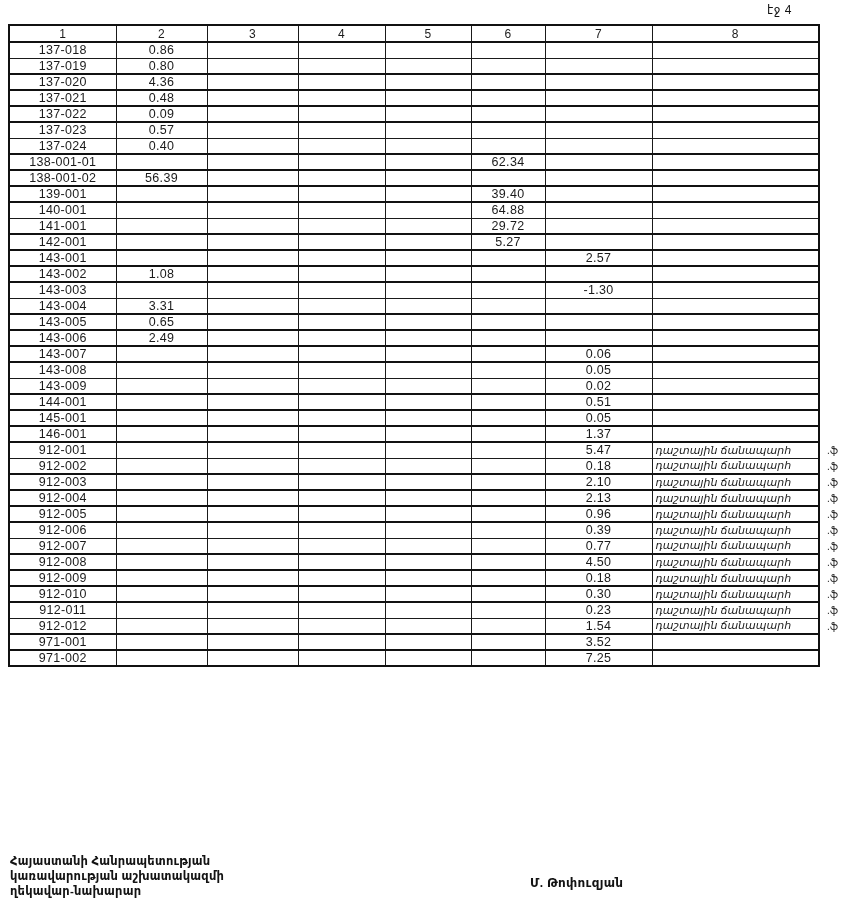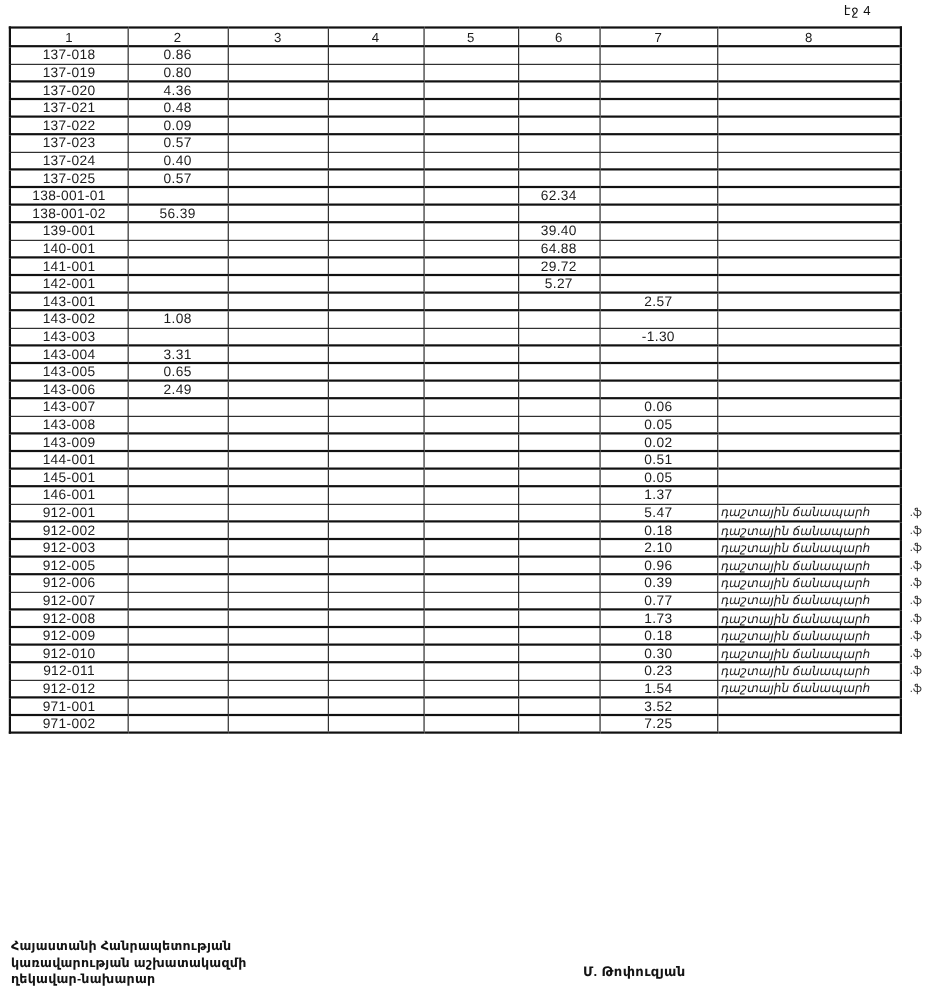--- a/index.html
+++ b/index.html
@@ -155,31 +155,20 @@
           <td>0.40</td>
           <td></td>
           <td></td>
           <td></td>
           <td></td>
           <td></td>
           <td class="text-cell"></td>
           <td class="margin-cell"></td>
         </tr>
         <tr>
-          <td>137-025</td>
-          <td>0.57</td>
-          <td></td>
-          <td></td>
-          <td></td>
-          <td></td>
-          <td></td>
-          <td class="text-cell"></td>
-          <td class="margin-cell"></td>
-        </tr>
-        <tr>
           <td>138-001-01</td>
           <td></td>
           <td></td>
           <td></td>
           <td></td>
           <td>62.34</td>
           <td></td>
           <td class="text-cell"></td>
           <td class="margin-cell"></td>
         </tr>
@@ -397,20 +386,31 @@
           <td></td>
           <td></td>
           <td></td>
           <td></td>
           <td></td>
           <td>2.10</td>
           <td class="text-cell">դաշտային ճանապարհ</td>
           <td class="margin-cell">.ֆ</td>
         </tr>
         <tr>
+          <td>912-004</td>
+          <td></td>
+          <td></td>
+          <td></td>
+          <td></td>
+          <td></td>
+          <td>2.13</td>
+          <td class="text-cell">դաշտային ճանապարհ</td>
+          <td class="margin-cell">.ֆ</td>
+        </tr>
+        <tr>
           <td>912-005</td>
           <td></td>
           <td></td>
           <td></td>
           <td></td>
           <td></td>
           <td>0.96</td>
           <td class="text-cell">դաշտային ճանապարհ</td>
           <td class="margin-cell">.ֆ</td>
         </tr>
@@ -436,21 +436,21 @@
           <td class="text-cell">դաշտային ճանապարհ</td>
           <td class="margin-cell">.ֆ</td>
         </tr>
         <tr>
           <td>912-008</td>
           <td></td>
           <td></td>
           <td></td>
           <td></td>
           <td></td>
-          <td>1.73</td>
+          <td>4.50</td>
           <td class="text-cell">դաշտային ճանապարհ</td>
           <td class="margin-cell">.ֆ</td>
         </tr>
         <tr>
           <td>912-009</td>
           <td></td>
           <td></td>
           <td></td>
           <td></td>
           <td></td>

